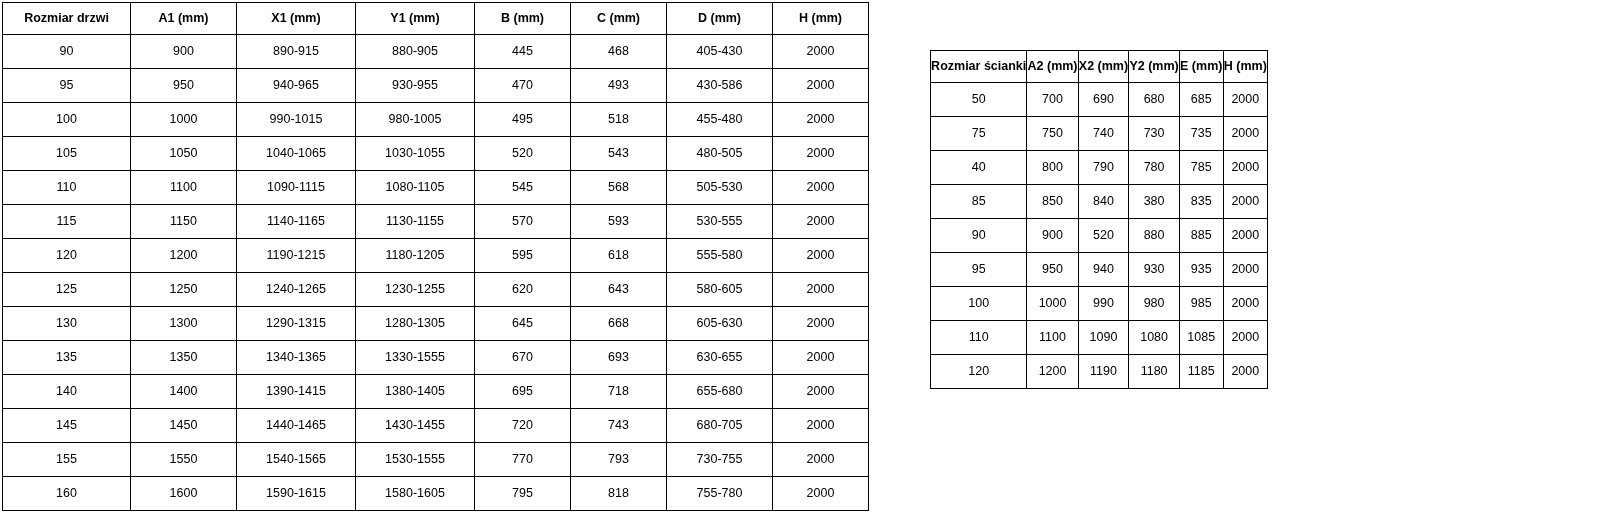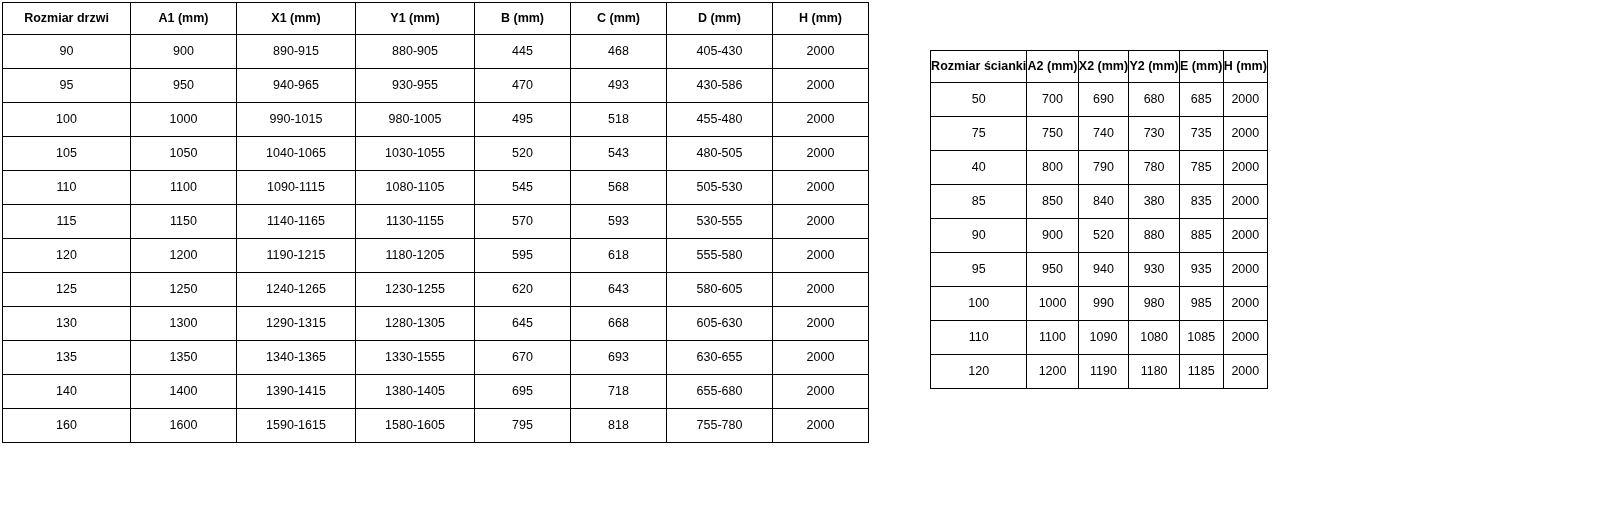--- a/index.html
+++ b/index.html
@@ -201,20 +201,40 @@
             <td>140</td>
             <td>1400</td>
             <td>1390-1415</td>
             <td>1380-1405</td>
             <td>695</td>
             <td>718</td>
             <td>655-680</td>
             <td>2000</td>
           </tr>
           <tr>
+            <td>145</td>
+            <td>1450</td>
+            <td>1440-1465</td>
+            <td>1430-1455</td>
+            <td>720</td>
+            <td>743</td>
+            <td>680-705</td>
+            <td>2000</td>
+          </tr>
+          <tr>
+            <td>155</td>
+            <td>1550</td>
+            <td>1540-1565</td>
+            <td>1530-1555</td>
+            <td>770</td>
+            <td>793</td>
+            <td>730-755</td>
+            <td>2000</td>
+          </tr>
+          <tr>
             <td>160</td>
             <td>1600</td>
             <td>1590-1615</td>
             <td>1580-1605</td>
             <td>795</td>
             <td>818</td>
             <td>755-780</td>
             <td>2000</td>
           </tr>
         </tbody>

